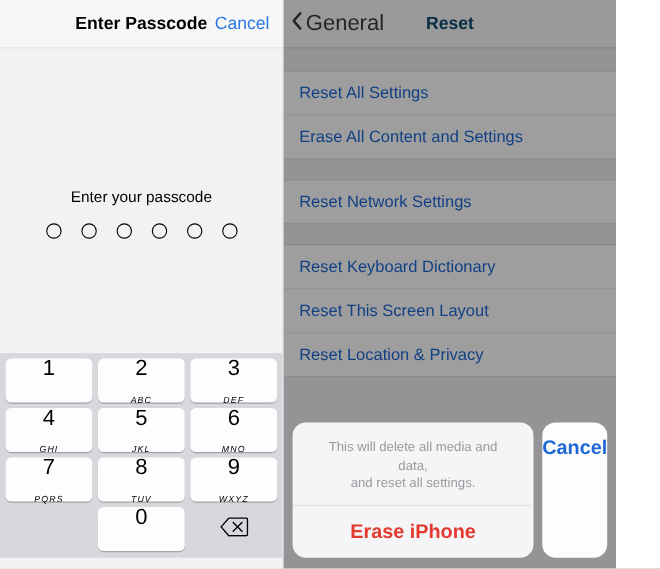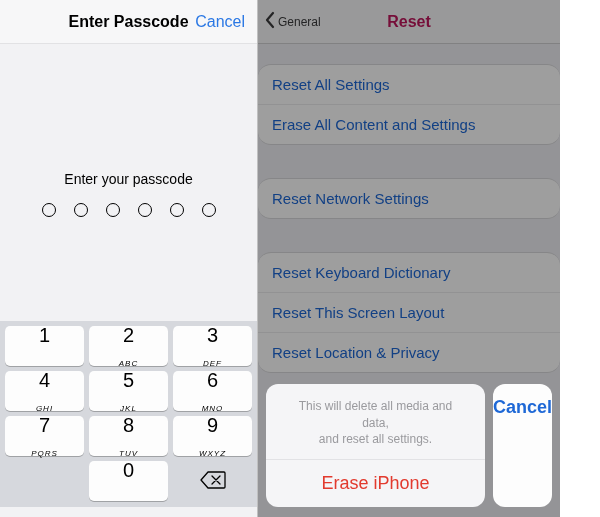--- a/index.html
+++ b/index.html
@@ -129,38 +129,37 @@
     justify-content: center;
     position: relative;
     border-bottom: 1px solid #d0d0d2;
   }
   .nav-back {
     position: absolute;
     left: 6px;
     display: flex;
     align-items: center;
     color: #3b3b3d;
-    font-size: 12px;
+    font-size: 20px;
   }
   .nav-back svg { margin-right: 2px; }
   .nav-title2 {
     font-size: 16px;
     font-weight: 600;
-    color: #be185d;
+    color: #0c4a6e;
   }
 
   .reset-list {
     padding-top: 20px;
   }
   .reset-group {
     background: #fff;
     border-top: 1px solid #d9d9db;
     border-bottom: 1px solid #d9d9db;
-    margin-bottom: 33px;
-    border-radius: 13px;
+    margin-bottom: 18px;
   }
   .reset-item {
     padding: 11px 14px;
     font-size: 15px;
     color: #1e68d6;
     border-top: 1px solid #ececee;
   }
   .reset-item:first-child { border-top: none; }
 
   .dim-overlay {
@@ -189,20 +188,21 @@
     font-size: 12px;
     color: #9a9a9e;
     line-height: 1.35;
     border-bottom: 1px solid #e2e2e5;
   }
   .sheet-destructive {
     text-align: center;
     padding: 13px 0;
     font-size: 18px;
     color: #e23a2e;
+    font-weight: bold;
   }
   .sheet-cancel {
     background: #fdfdfd;
     border-radius: 12px;
     text-align: center;
     padding: 13px 0;
     font-size: 18px;
     font-weight: 600;
     color: #1e68d6;
   }

